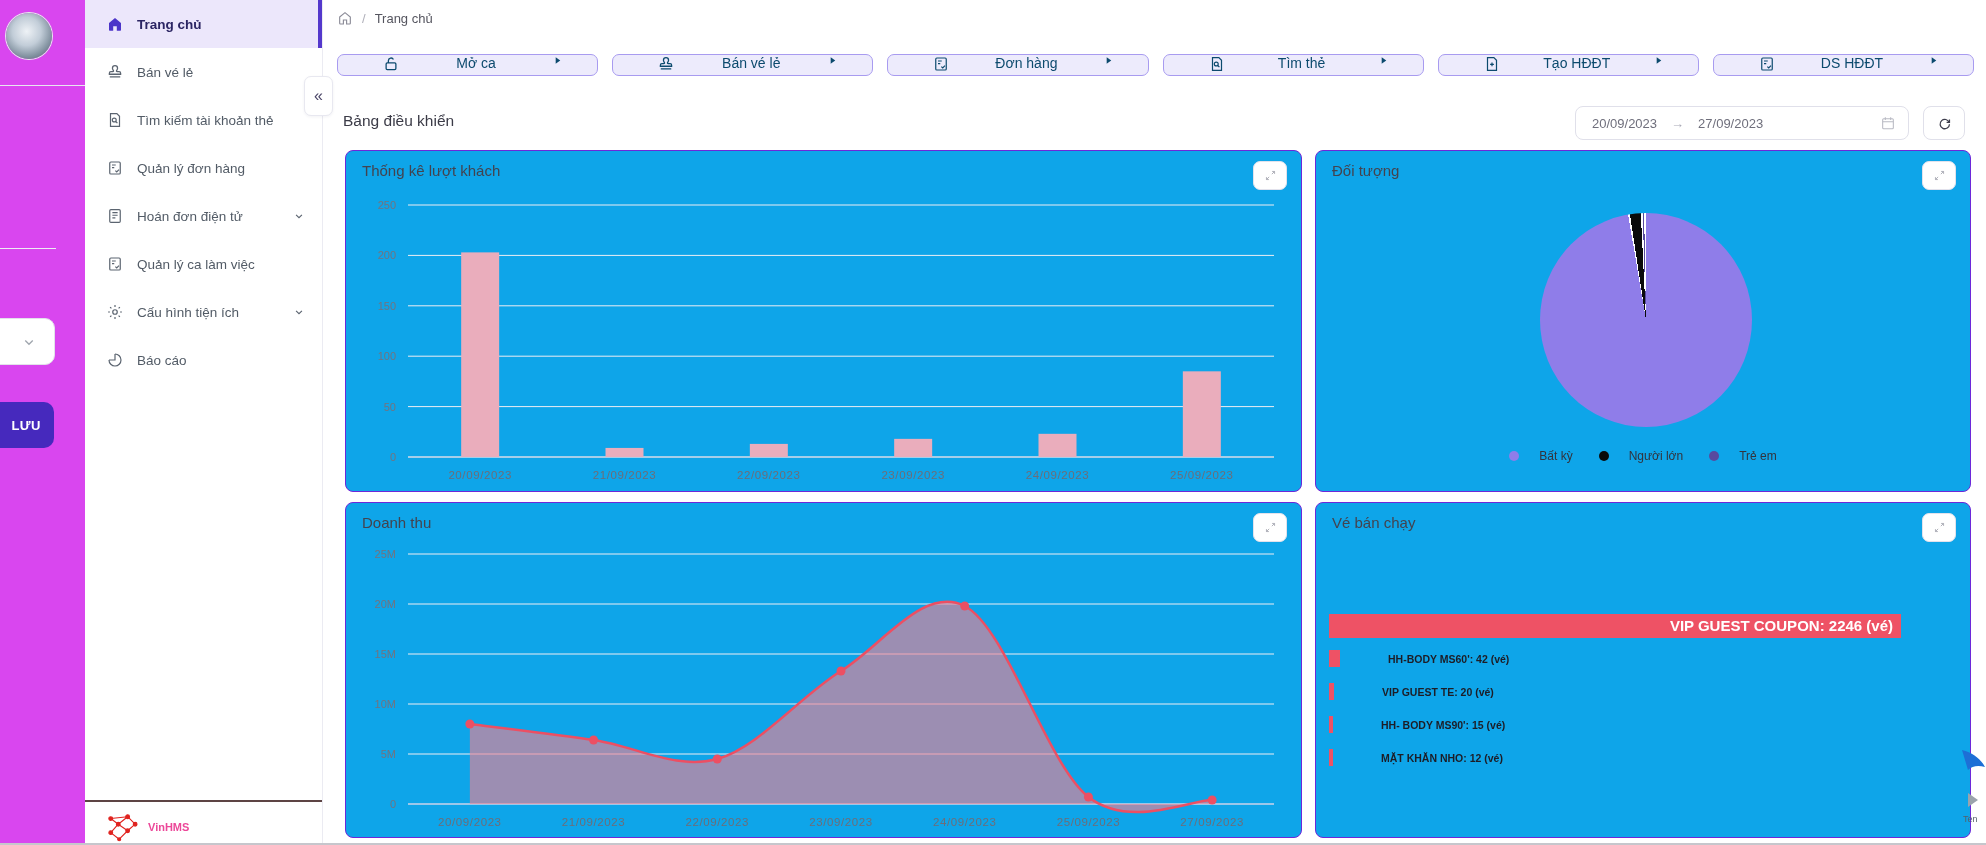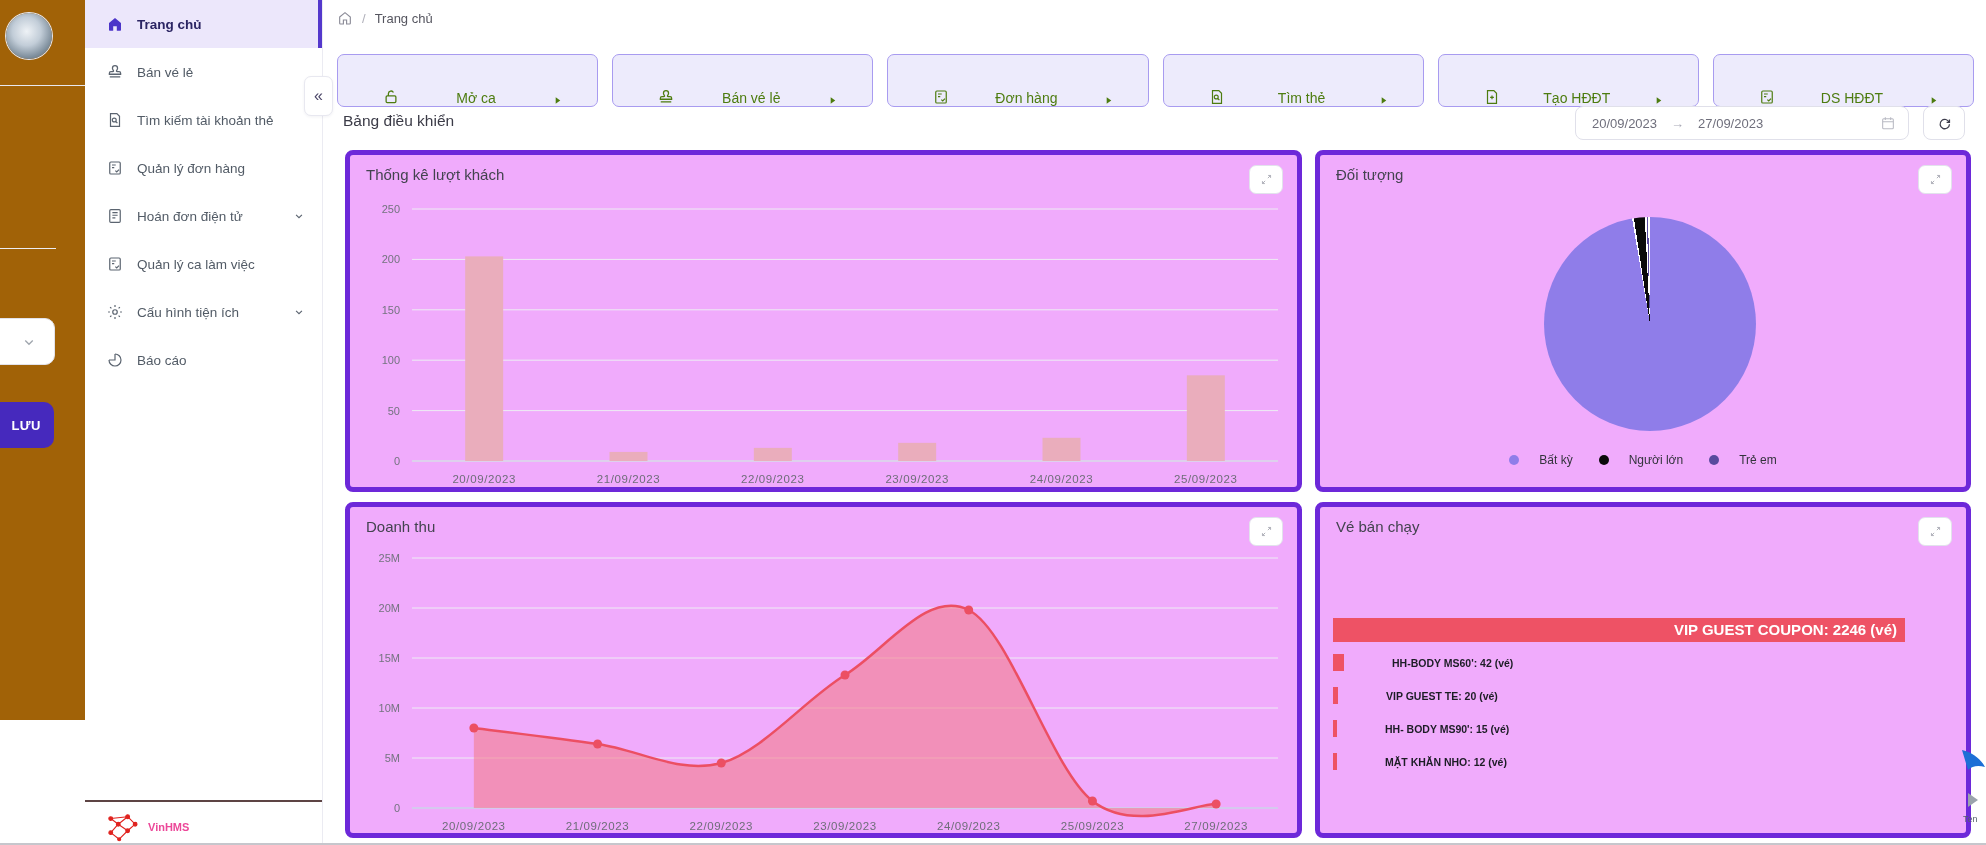--- a/index.html
+++ b/index.html
@@ -2,21 +2,21 @@
 <html><head>
 <meta charset="utf-8">
 <style>
   html,body{margin:0;padding:0;background:#fff;}
   .page{position:relative;width:1986px;height:845px;overflow:hidden;background:#fff;
         font-family:"Liberation Sans",sans-serif;color:#3c3c49;}
   svg{display:block;}
   svg text{font-family:"Liberation Sans",sans-serif;}
 
   
-  .rail{position:absolute;left:0;top:0;width:85px;height:720px;background:#a16207;}
+  .rail{position:absolute;left:0;top:0;width:85px;height:845px;background:#d946ef;}
   .avatar{position:absolute;left:6px;top:13px;width:46px;height:46px;border-radius:50%;
           background:radial-gradient(circle at 45% 40%, #eef2f6 0%, #c2cdd8 38%, #80909e 68%, #49545f 100%);
           box-shadow:0 0 0 1px #e7e7ee;}
   .rail-div1{position:absolute;left:0;top:85px;width:85px;height:1px;background:#e8e8ef;}
   .rail-div2{position:absolute;left:0;top:248px;width:56px;height:1px;background:#ededf3;}
   .rail-select{position:absolute;left:-8px;top:318px;width:61px;height:45px;background:#fff;
                border:1px solid #e2e2ea;border-radius:0 10px 10px 0;display:flex;align-items:center;justify-content:center;}
   .rail-select svg{width:18px;height:18px;color:#a0a6ae;margin-left:10px;}
   .rail-save{position:absolute;left:-16px;top:402px;width:70px;height:46px;background:#4629bd;border:none;
              border-radius:10px;color:#fff;font-size:13px;font-weight:700;text-align:right;padding-right:13px;
@@ -43,40 +43,40 @@
                 color:#4b4668;font-size:16px;box-shadow:0 1px 3px rgba(40,40,80,.06);} 
 
   
   .content{position:absolute;left:323px;top:0;width:1663px;height:845px;background:#fff;}
   .breadcrumb{position:absolute;left:14px;top:10px;display:flex;align-items:center;gap:9px;font-size:13px;color:#55555f;}
   .breadcrumb .bc-home{width:16px;height:16px;color:#8b8b97;}
   .breadcrumb .bc-home svg{width:16px;height:16px;}
   .breadcrumb .sep{color:#b0b0ba;}
 
   .actions{position:absolute;left:14px;top:54px;width:1637px;display:flex;gap:14px;}
-  .action-btn{flex:1;height:53px;background:#edebfc;border:1px solid #a89bf0;border-radius:7px;display:flex;
-              align-items:flex-end;padding:0 34px 0 44px;color:#4d7c0f;font-size:14px;cursor:pointer;
+  .action-btn{flex:1;height:22px;background:#edebfc;border:1px solid #a89bf0;border-radius:7px;display:flex;
+              align-items:flex-start;padding:0 34px 0 44px;color:#0c4a6e;font-size:14px;cursor:pointer;
               font-family:"Liberation Sans",sans-serif;}
   .action-btn .aic{width:18px;height:18px;}
   .action-btn .aic svg{width:18px;height:18px;}
   .action-btn .albl{flex:1;text-align:center;}
   .action-btn .play{width:11px;height:11px;}
   .action-btn .play svg{width:11px;height:11px;}
 
   .dash-title{position:absolute;left:20px;top:112px;font-size:15.5px;font-weight:500;color:#3b3b47;text-align:center;}
   .date-range{position:absolute;left:1252px;top:106px;width:334px;height:34px;border:1px solid #e0e0ea;border-radius:8px;
               box-sizing:border-box;display:flex;align-items:center;padding:0 12px 0 16px;font-size:13px;color:#6f6f7c;}
   .date-range .dr-arrow{margin:0 14px;color:#a9a9b6;}
   .date-range .cal{margin-left:auto;width:16px;height:16px;color:#b9bac4;}
   .date-range .cal svg{width:16px;height:16px;}
   .refresh-btn{position:absolute;left:1600px;top:106px;width:42px;height:34px;border:1px solid #e0e0ea;border-radius:8px;
                background:#fff;display:flex;align-items:center;justify-content:center;color:#3d3d4c;cursor:pointer;}
   .refresh-btn svg{width:17px;height:17px;}
 
-  .card{position:absolute;background:#f0abfc;border:5px solid #6d28d9;border-radius:8px;box-sizing:border-box;}
+  .card{position:absolute;background:#0ea5e9;border:1px solid #6d28d9;border-radius:8px;box-sizing:border-box;}
   .card-title{position:absolute;left:16px;top:11px;font-size:15px;color:#43434f;}
   .expand-btn{position:absolute;right:14px;top:10px;width:34px;height:29px;border:1px solid #e2e2ec;border-radius:7px;
               background:#fff;display:flex;align-items:center;justify-content:center;color:#a9aab4;cursor:pointer;}
   .expand-btn svg{width:13px;height:13px;}
 
   .card-visitors{left:22px;top:150px;width:957px;height:342px;}
   .card-audience{left:992px;top:150px;width:656px;height:342px;}
   .card-revenue{left:22px;top:502px;width:957px;height:336px;}
   .card-tickets{left:992px;top:502px;width:656px;height:336px;}
 

